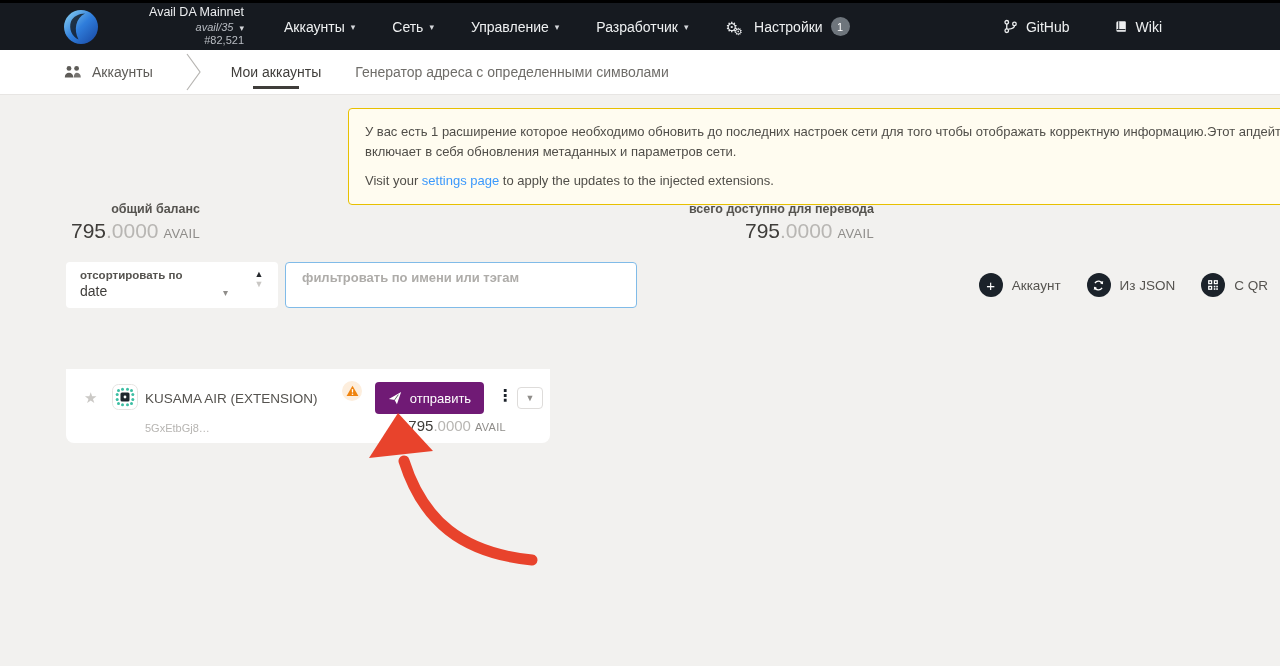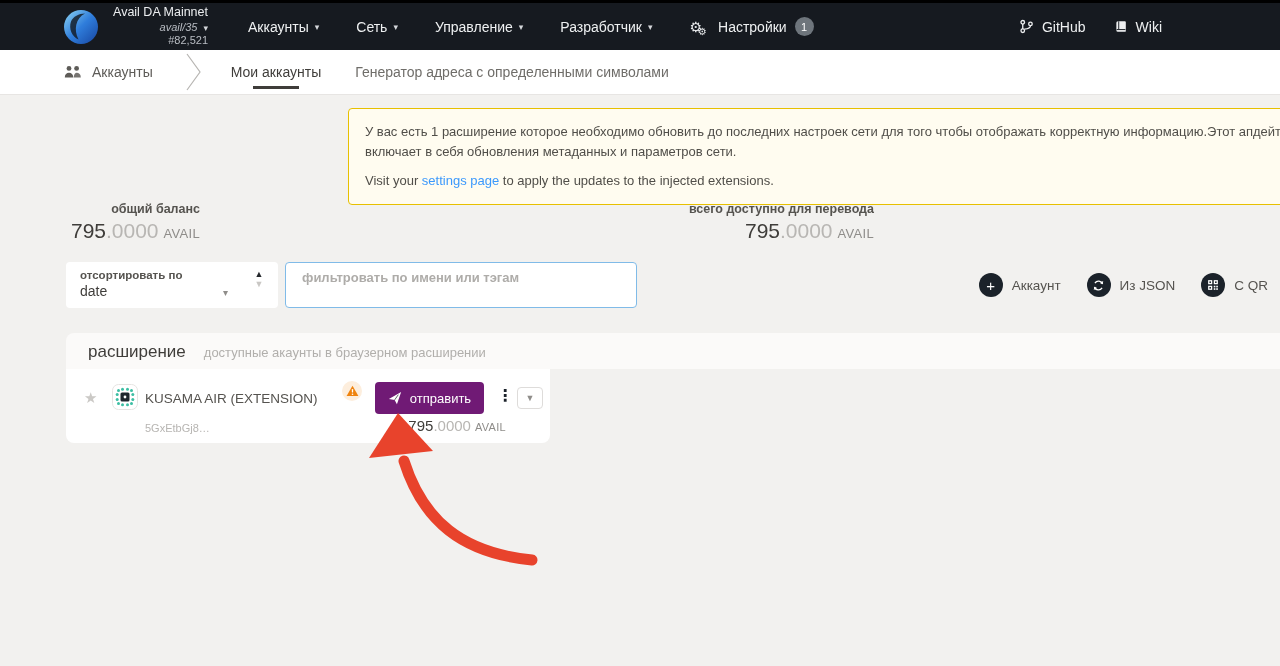--- a/index.html
+++ b/index.html
@@ -3,35 +3,35 @@
 <meta charset="utf-8">
 <style>
   * { margin:0; padding:0; box-sizing:border-box; }
   html,body { width:1280px; height:666px; overflow:hidden; }
   body { font-family:"Liberation Sans","DejaVu Sans",sans-serif; background:#f2f1ef; color:#3f3d3a; }
   .page { position:relative; width:1280px; height:666px; }
 
   
   .topbar { position:absolute; top:0; left:0; right:0; height:50px; background:#161a20;
             border-top:3px solid #000; display:flex; align-items:center; padding:0 0 0 62px; }
-  .brand { display:flex; align-items:center; }
+  .brand { display:flex; align-items:center;gap:36px; }
   .logo { width:38px; height:38px; border-radius:50%; flex:0 0 auto; }
   .chain-info { margin-left:12px; text-align:right; width:96px; line-height:1.25; }
   .chain-name { color:#eceef0; font-size:12.5px; white-space:nowrap; }
   .chain-spec { color:#b9bdc3; font-size:11px;font-style:italic; }
   .chain-block { color:#b9bdc3; font-size:11px; }
   .caret { color:#d4d7da; font-size:9px; margin-left:6px; }
   .topnav { display:flex; align-items:center; margin-left:40px; gap:37px; }
   .nav-item { color:#eef0f1; font-size:14px; display:flex; align-items:center; cursor:pointer; white-space:nowrap; }
   .gears { position:relative; margin-right:7px; color:#e6e8ea; }
   .g1 { font-size:14px; }
   .g2 { font-size:10px; position:relative; left:-4px; top:3px; }
   .badge { display:inline-flex; align-items:center; justify-content:center; width:19px; height:19px;
            border-radius:50%; background:#6e757c; color:#fff; font-size:11px; margin-left:8px; }
-  .ext-links { margin-left:auto; display:flex; align-items:flex-start; gap:28px; padding-right:118px; }
+  .ext-links { margin-left:auto; display:flex; align-items:flex-start; gap:44px; padding-right:118px; }
   .ext-link { display:flex; align-items:center; gap:8px; color:#eef0f1; font-size:14px; cursor:pointer; }
 
   
   .tabbar { position:absolute; top:50px; left:0; right:0; height:45px; background:#fff;
             border-bottom:1px solid #e7e5e3; display:flex; align-items:center; padding-left:64px; }
   .section { display:flex; align-items:center; gap:10px; color:#5e5c58; font-size:14px; }
   .tab-divider { margin:0 28px 0 32px; }
   .tabs { display:flex; align-items:center; gap:34px; height:100%;text-align:center; }
   .tab { font-size:14px; color:#6f6d69; display:flex; align-items:center; height:100%; position:relative; cursor:pointer; white-space:nowrap; }
   .tab.active { color:#3f3d3a; }
@@ -261,24 +261,20 @@
             <rect x="3.2" y="3.2" width="2.1" height="2.1"></rect>
             <rect x="10.7" y="3.2" width="2.1" height="2.1"></rect>
             <rect x="3.2" y="10.7" width="2.1" height="2.1"></rect>
           </g>
         </svg>
       </span>
       <span class="action-label">С QR</span>
     </div>
   </div>
 
-  <div class="table-head">
-    <span class="table-title">расширение</span>
-    <span class="table-subtitle">доступные акаунты в браузерном расширении</span>
-  </div>
 
   <div class="acct-row">
     <span class="star">★</span>
     <svg class="identicon" width="26" height="26" viewBox="0 0 26 26">
       <rect x="0.5" y="0.5" width="25" height="25" rx="6" fill="#fff" stroke="#e6e4e2"></rect>
       <g fill="#3dbea3">
         <circle cx="6.5" cy="6.5" r="1.5"></circle>
           <circle cx="10.5" cy="5.2" r="1.5"></circle>
           <circle cx="15.5" cy="5.2" r="1.5"></circle>
           <circle cx="19.5" cy="6.5" r="1.5"></circle>

